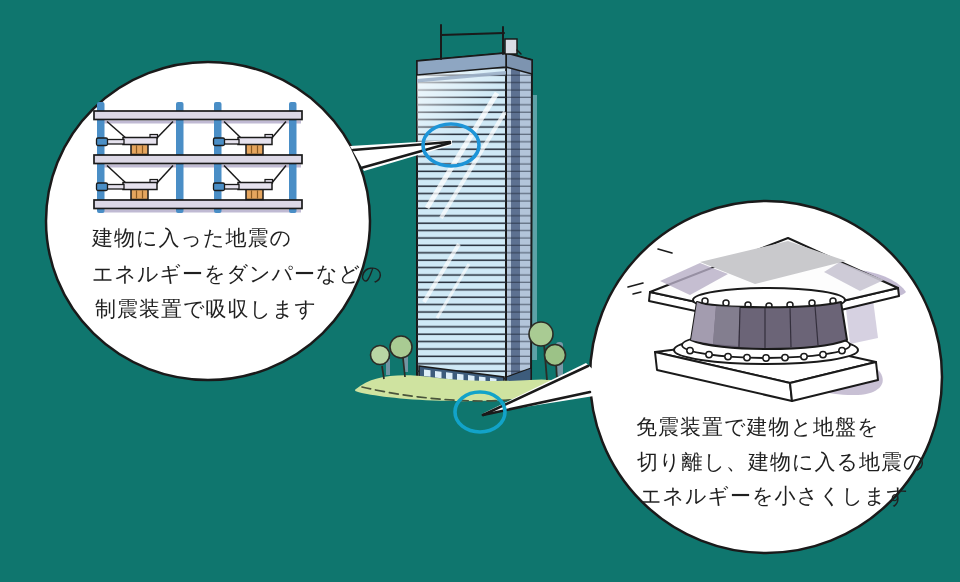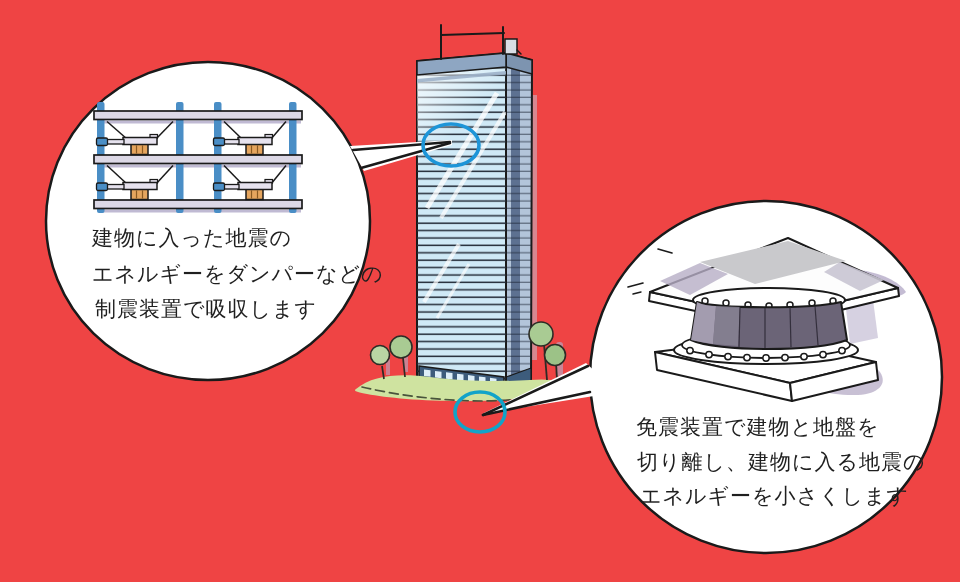--- a/index.html
+++ b/index.html
@@ -1,16 +1,16 @@
 <!DOCTYPE html>
 <html><head>
 <meta charset="utf-8">
 <style>
   html,body{margin:0;padding:0;background:#ffffff;}
-  .stage{position:relative;width:960px;height:582px;background:#ef4444;overflow:hidden;}
+  .stage{position:relative;width:960px;height:582px;background:#0f766e;overflow:hidden;}
   svg{display:block;}
   text.caption{
     font-family:"DejaVu Sans",sans-serif;
     font-size:21px;
     letter-spacing:1px;
     fill:#1f1f1f;
   }
 </style>
 </head>
 <body>

